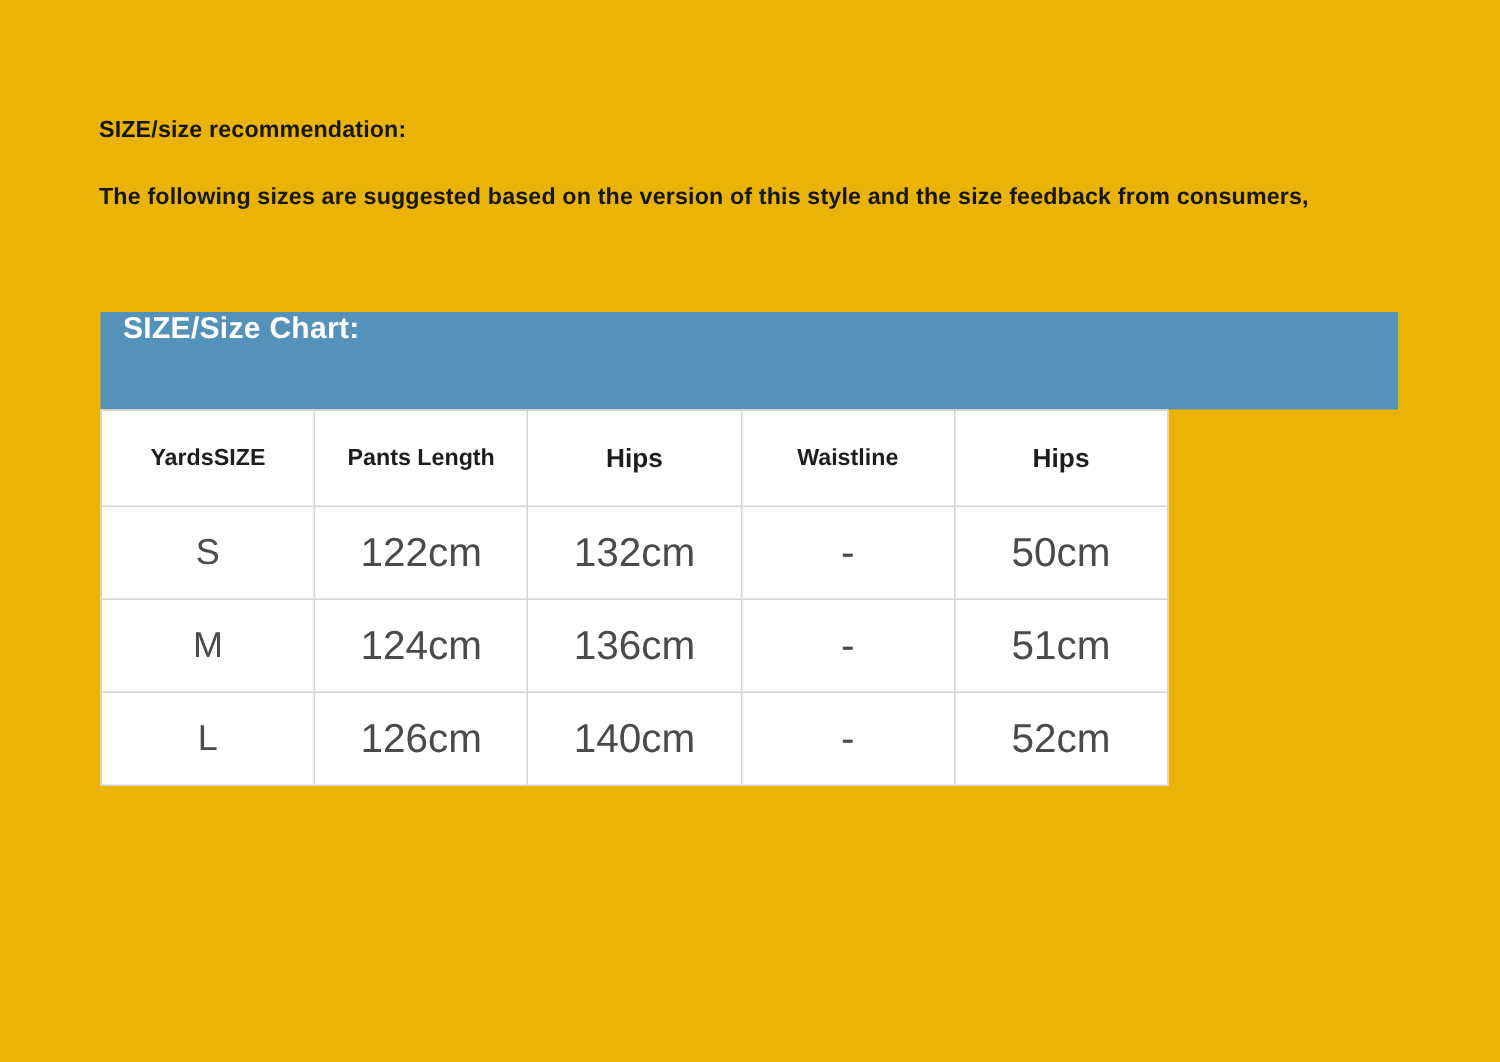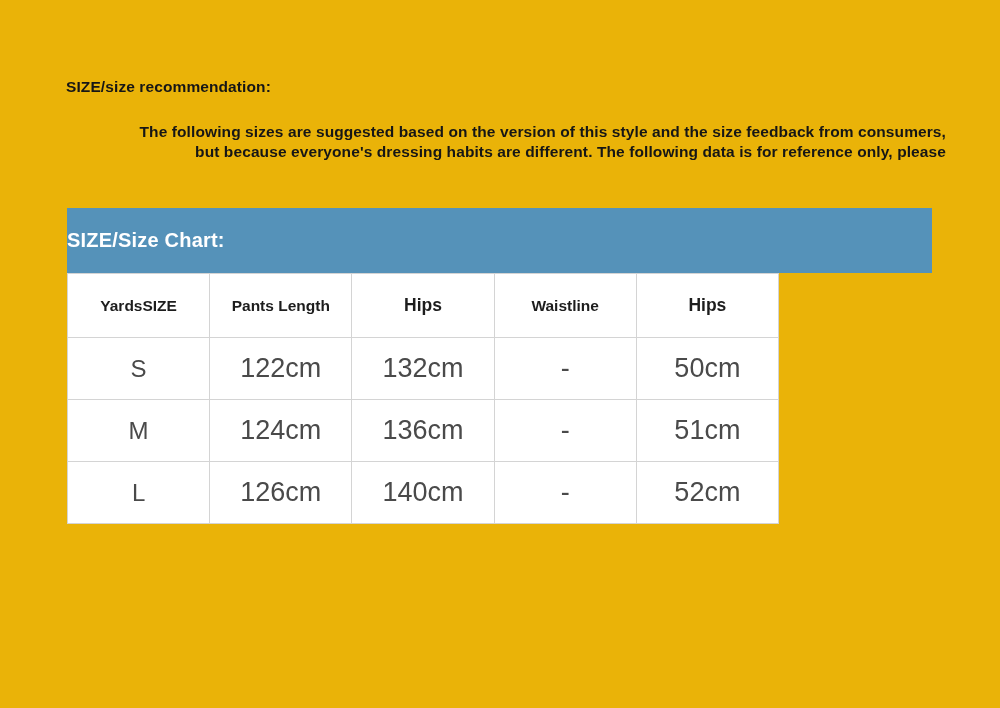--- a/index.html
+++ b/index.html
@@ -27,32 +27,32 @@
   .para {
     position: absolute;
     left: 66px;
     top: 122px;
     width: 880px;
     font-size: 15.5px;
     font-weight: 700;
     color: #161616;
     line-height: 19.5px;
     letter-spacing: 0.1px;
-    text-align: right;
   }
   .banner {
     position: absolute;
     left: 67px;
     top: 208px;
     width: 865px;
     height: 65px;
     background: #5592b9;
     box-sizing: border-box;
     display: flex;
-    align-items: center;
+    align-items: flex-start;
+    padding-left: 15px;
   }
   .banner-title {
     color: #ffffff;
     font-size: 20px;
     font-weight: 700;
     letter-spacing: 0.2px;
   }
   table.size-table {
     position: absolute;
     left: 67px;
@@ -94,21 +94,20 @@
 </style>
 </head>
 <body>
 
 <div class="page">
 
   <div class="heading">SIZE/size recommendation:</div>
 
   <div class="para">
     <div>The following sizes are suggested based on the version of this style and the size feedback from consumers,</div>
-    <div>but because everyone's dressing habits are different. The following data is for reference only, please</div>
   </div>
 
   <div class="banner" style="background: rgb(85, 146, 185);">
     <span class="banner-title">SIZE/Size Chart:</span>
   </div>
 
   <table class="size-table">
     <thead>
       <tr>
         <th>YardsSIZE</th>

